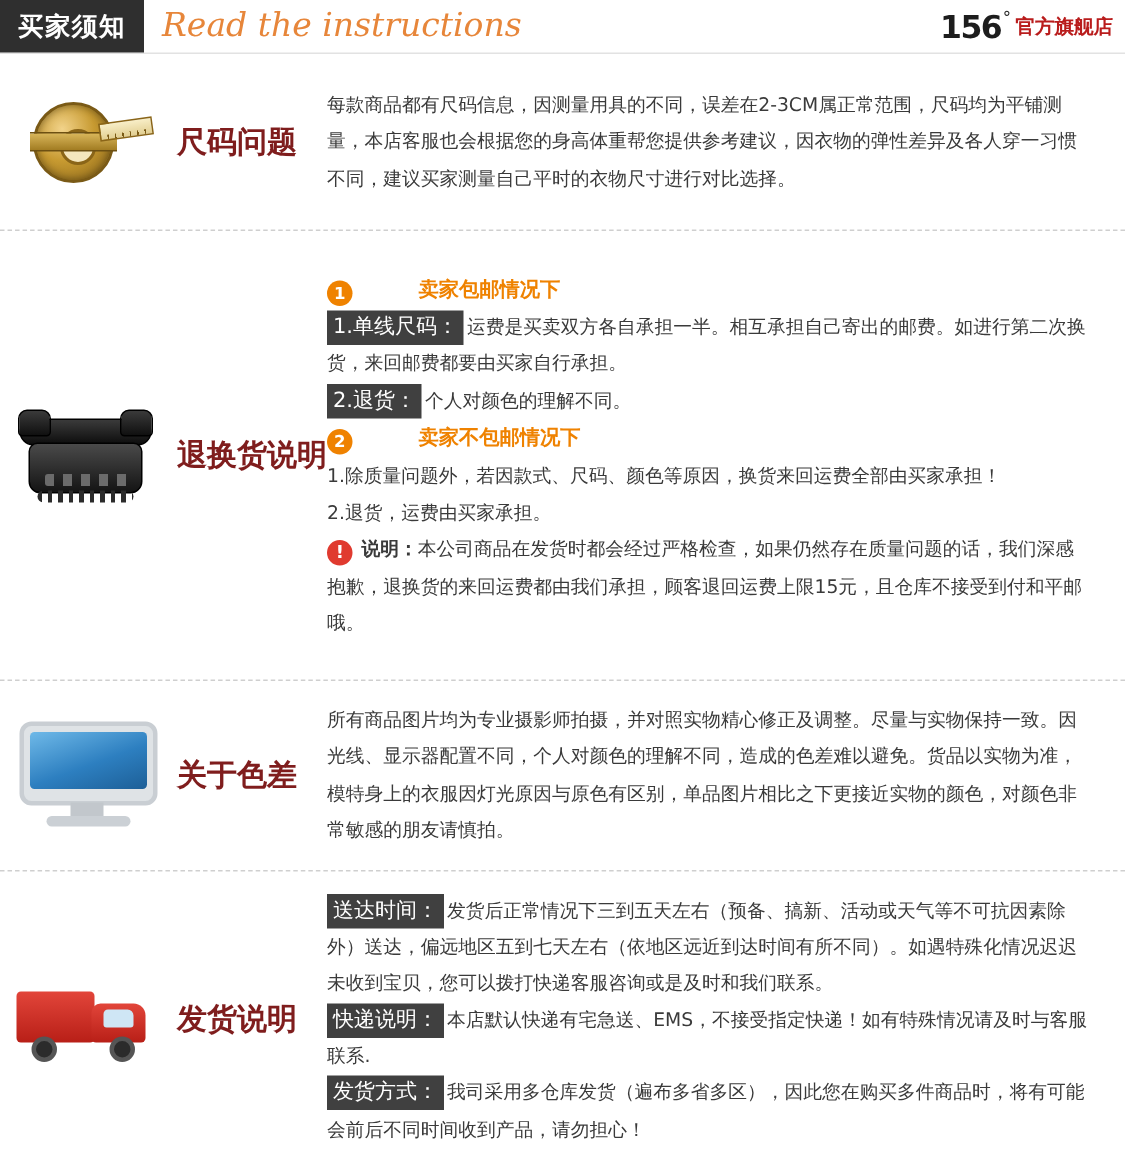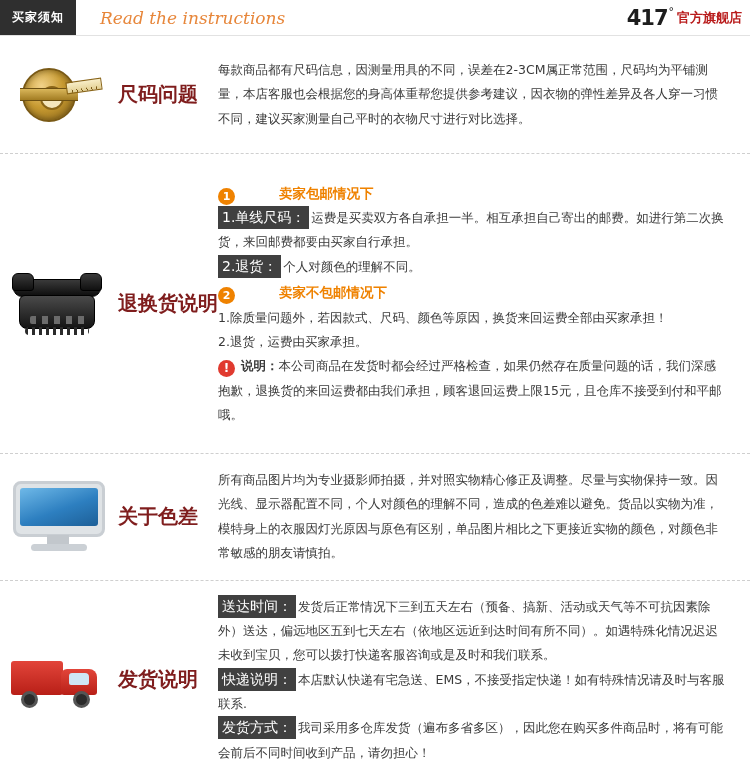--- a/index.html
+++ b/index.html
@@ -19,34 +19,34 @@
   
   .header {
     height: 36px;
     display: flex;
     align-items: stretch;
     border-bottom: 1px solid #e2e2e2;
   }
   .header-badge {
     background: #2f2f2f;
     color: #ffffff;
-    font-size: 12px;
+    font-size: 17px;
     font-weight: bold;
     padding: 0 12px;
     display: flex;
     align-items: center;
     letter-spacing: 1px;
   }
   .header-sub {
     color: #e7863a;
-    font-size: 17px;
+    font-size: 22px;
     font-style: italic;
     display: flex;
     align-items: center;
-    padding-left: 24px;
+    padding-left: 12px;
     font-family: "DejaVu Serif", "Liberation Serif", serif;
     flex: 1;
   }
   .brand {
     display: flex;
     align-items: center;
     padding-right: 8px;
     color: #333;
   }
   .brand-num {
@@ -295,21 +295,21 @@
 </style>
 </head>
 <body>
 
 <div class="page">
 
   <div class="header">
     <div class="header-badge">买家须知</div>
     <div class="header-sub">Read the instructions</div>
     <div class="brand">
-      <span class="brand-num">417</span>
+      <span class="brand-num">156</span>
         <span class="brand-deg">°</span>
       <span class="brand-txt">官方旗舰店</span>
     </div>
   </div>
 
   <div class="row size-row">
     <div class="icon-cell">
       <div class="tape">
         <div class="disc"></div>
         <div class="band"></div>

